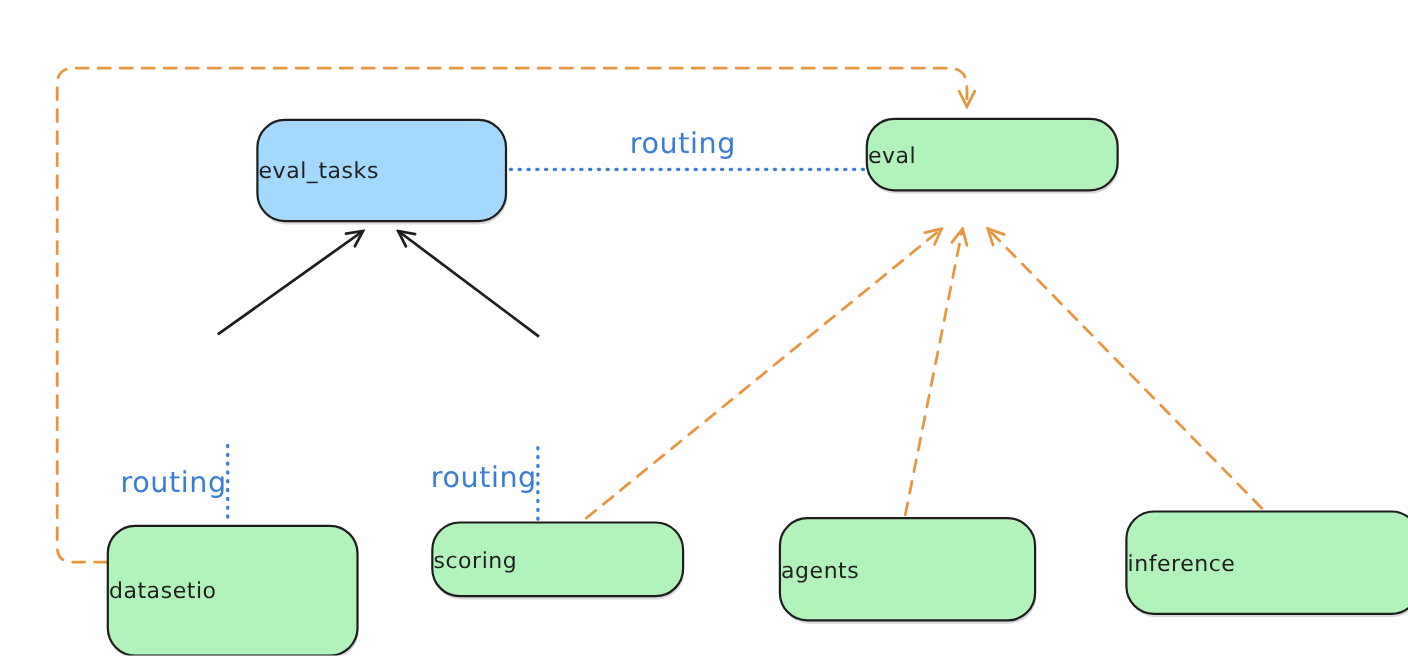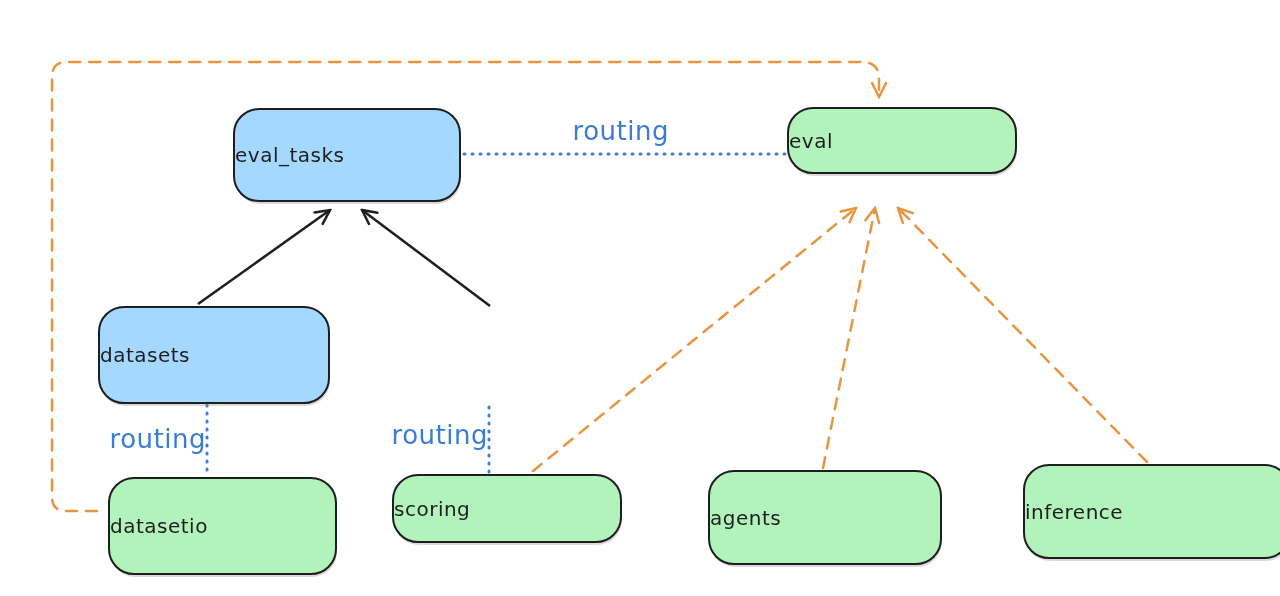--- a/index.html
+++ b/index.html
@@ -82,26 +82,23 @@
   </svg>
 
   <div class="node blue" style="left:233px; top:108px; width:228px; height:94px">
     <span>eval_tasks</span>
   </div>
 
   <div class="node green" style="left:787px; top:107px; width:230px; height:67px">
     <span>eval</span>
   </div>
 
-  <div class="node blue" style="left:98px; top:306px; width:232px; height:98px">
-    <span>datasets</span>
-  </div>
 
 
-  <div class="node green" style="left:108px; top:477px; width:229px; height:98px">
+  <div class="node green" style="left:97px; top:477px; width:229px; height:120px">
     <span>datasetio</span>
   </div>
 
   <div class="node green" style="left:392px; top:474px; width:230px; height:69px">
     <span>scoring</span>
   </div>
 
   <div class="node green" style="left:708px; top:470px; width:234px; height:95px">
     <span>agents</span>
   </div>

